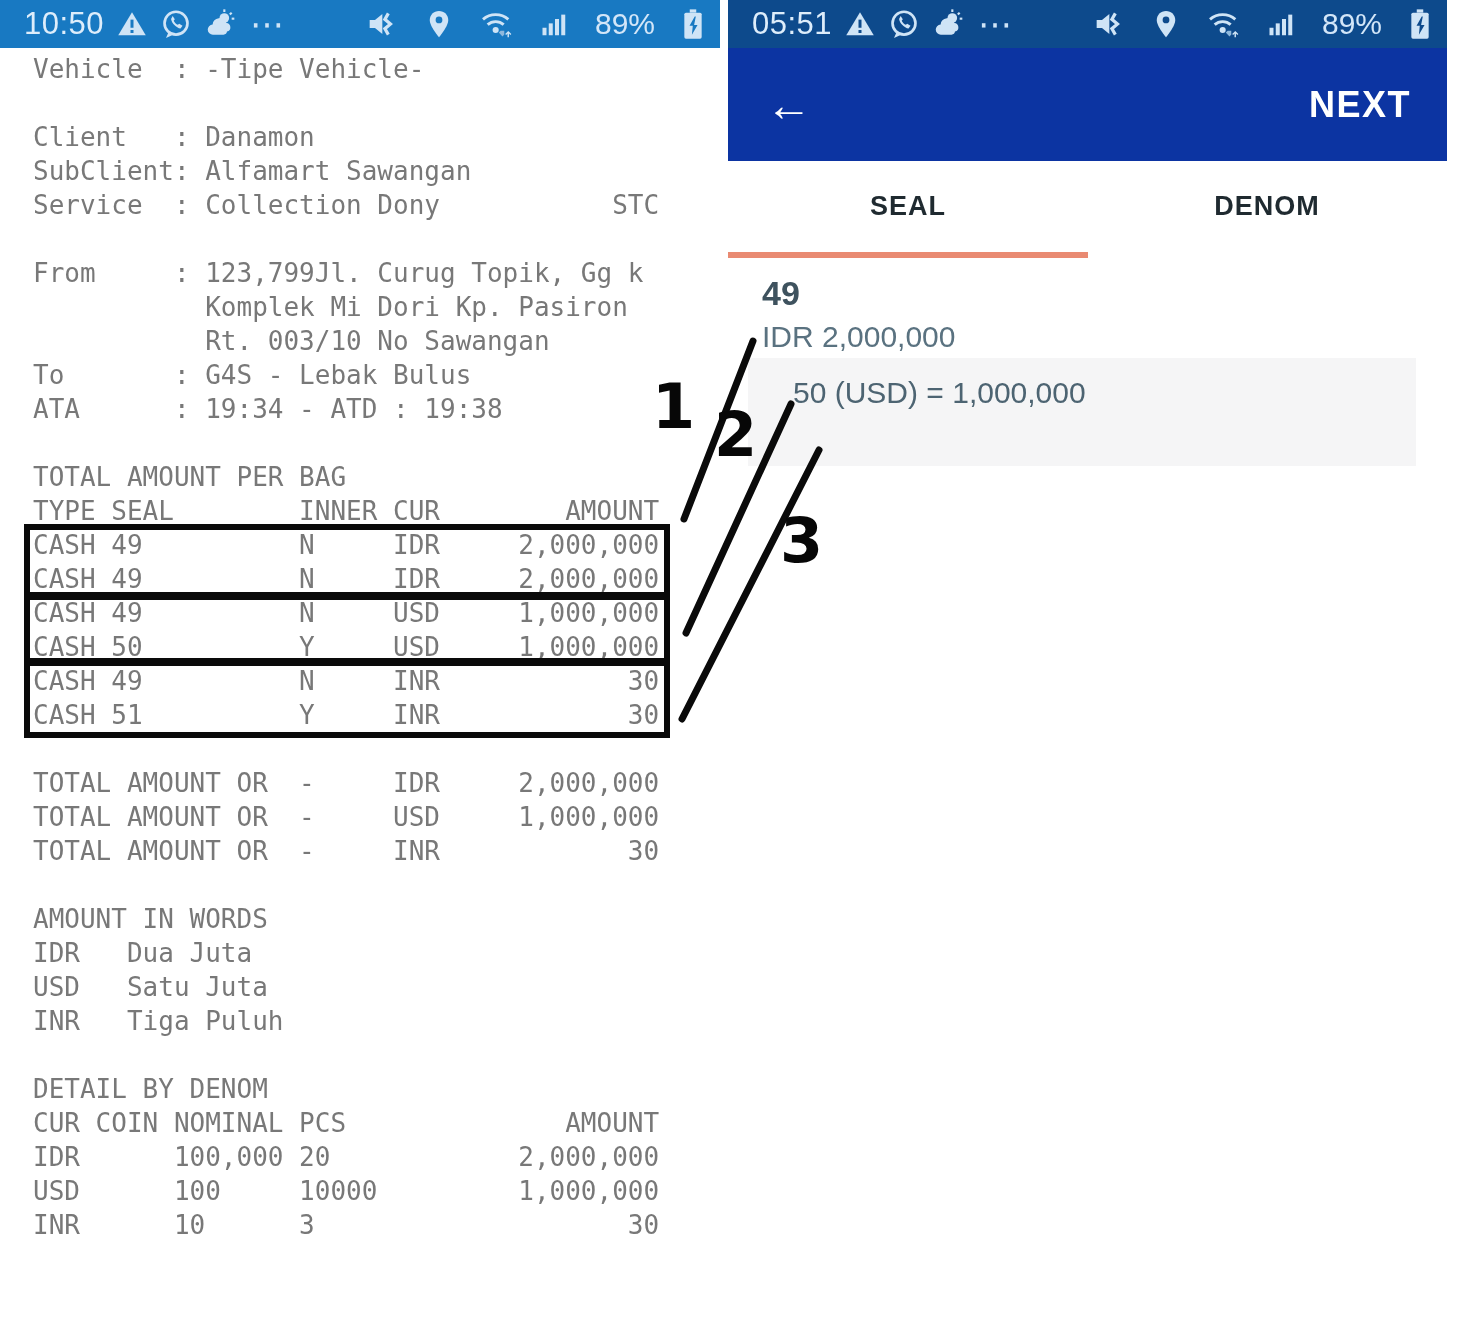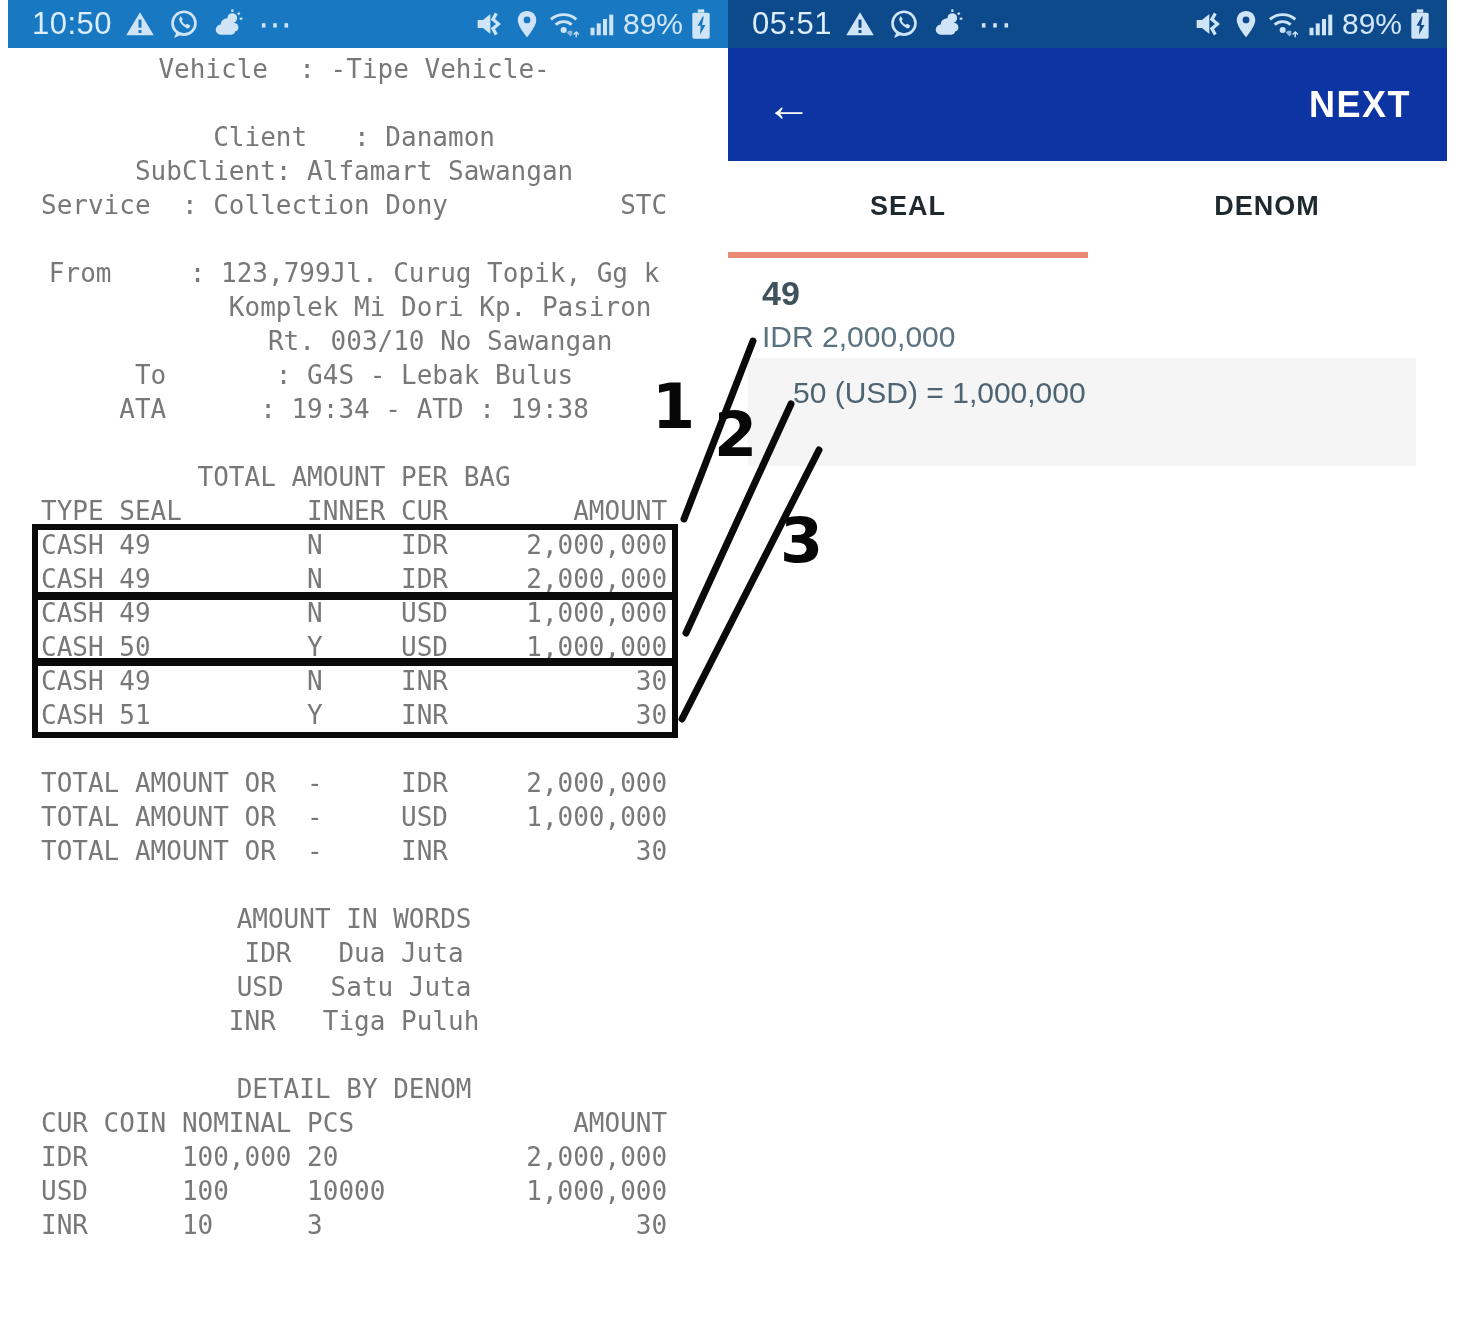--- a/index.html
+++ b/index.html
@@ -5,30 +5,30 @@
   html,body{margin:0;padding:0;background:#ffffff;}
   .canvas{position:relative;width:1468px;height:1344px;background:#ffffff;overflow:hidden;
           font-family:"Liberation Sans",sans-serif;}
 
   
   .statusbar{position:absolute;top:0;height:48px;display:flex;align-items:center;
              justify-content:space-between;box-sizing:border-box;padding:0 14px 0 24px;}
   .statusbar.leftbar{left:0;width:720px;background:#1879c2;}
   .statusbar.rightbar{left:728px;width:719px;background:#0d4a8c;}
   .st-left{display:flex;align-items:center;gap:13px;}
-  .st-right{display:flex;align-items:center;gap:5px;}
+  .st-right{display:flex;align-items:center;gap:25px;}
   .st-time{font-size:31px;color:#ddedfb;letter-spacing:.5px;}
   .st-pct{font-size:30px;color:#d3e6f8;}
   .sic{display:block;}
   .ellip{color:#cfe4f6;font-size:34px;line-height:10px;letter-spacing:2px;}
   .hole-l{fill:#1879c2;} .hole-r{fill:#0d4a8c;}
   .lite{fill:#cfe4f6;} .litestroke{stroke:#cfe4f6;fill:none;}
 
   
-  .panel-left{position:absolute;left:8px;top:0;width:720px;height:1344px;background:#fff;text-align:center;}
+  .panel-left{position:absolute;left:0;top:0;width:720px;height:1344px;background:#fff;}
   pre.doc{position:absolute;left:33px;top:52px;margin:0;
           font-family:"DejaVu Sans Mono","Liberation Mono",monospace;
           font-size:26px;line-height:34px;color:#787878;white-space:pre;}
   .annbox{position:absolute;left:24px;width:646px;border:6px solid #0a0a0a;box-sizing:border-box;}
   .annbox.b1{top:524px;height:74px;}
   .annbox.b2{top:594px;height:70px;}
   .annbox.b3{top:660px;height:78px;}
 
   
   .panel-right{position:absolute;left:728px;top:0;width:719px;height:1344px;background:#fff;}

